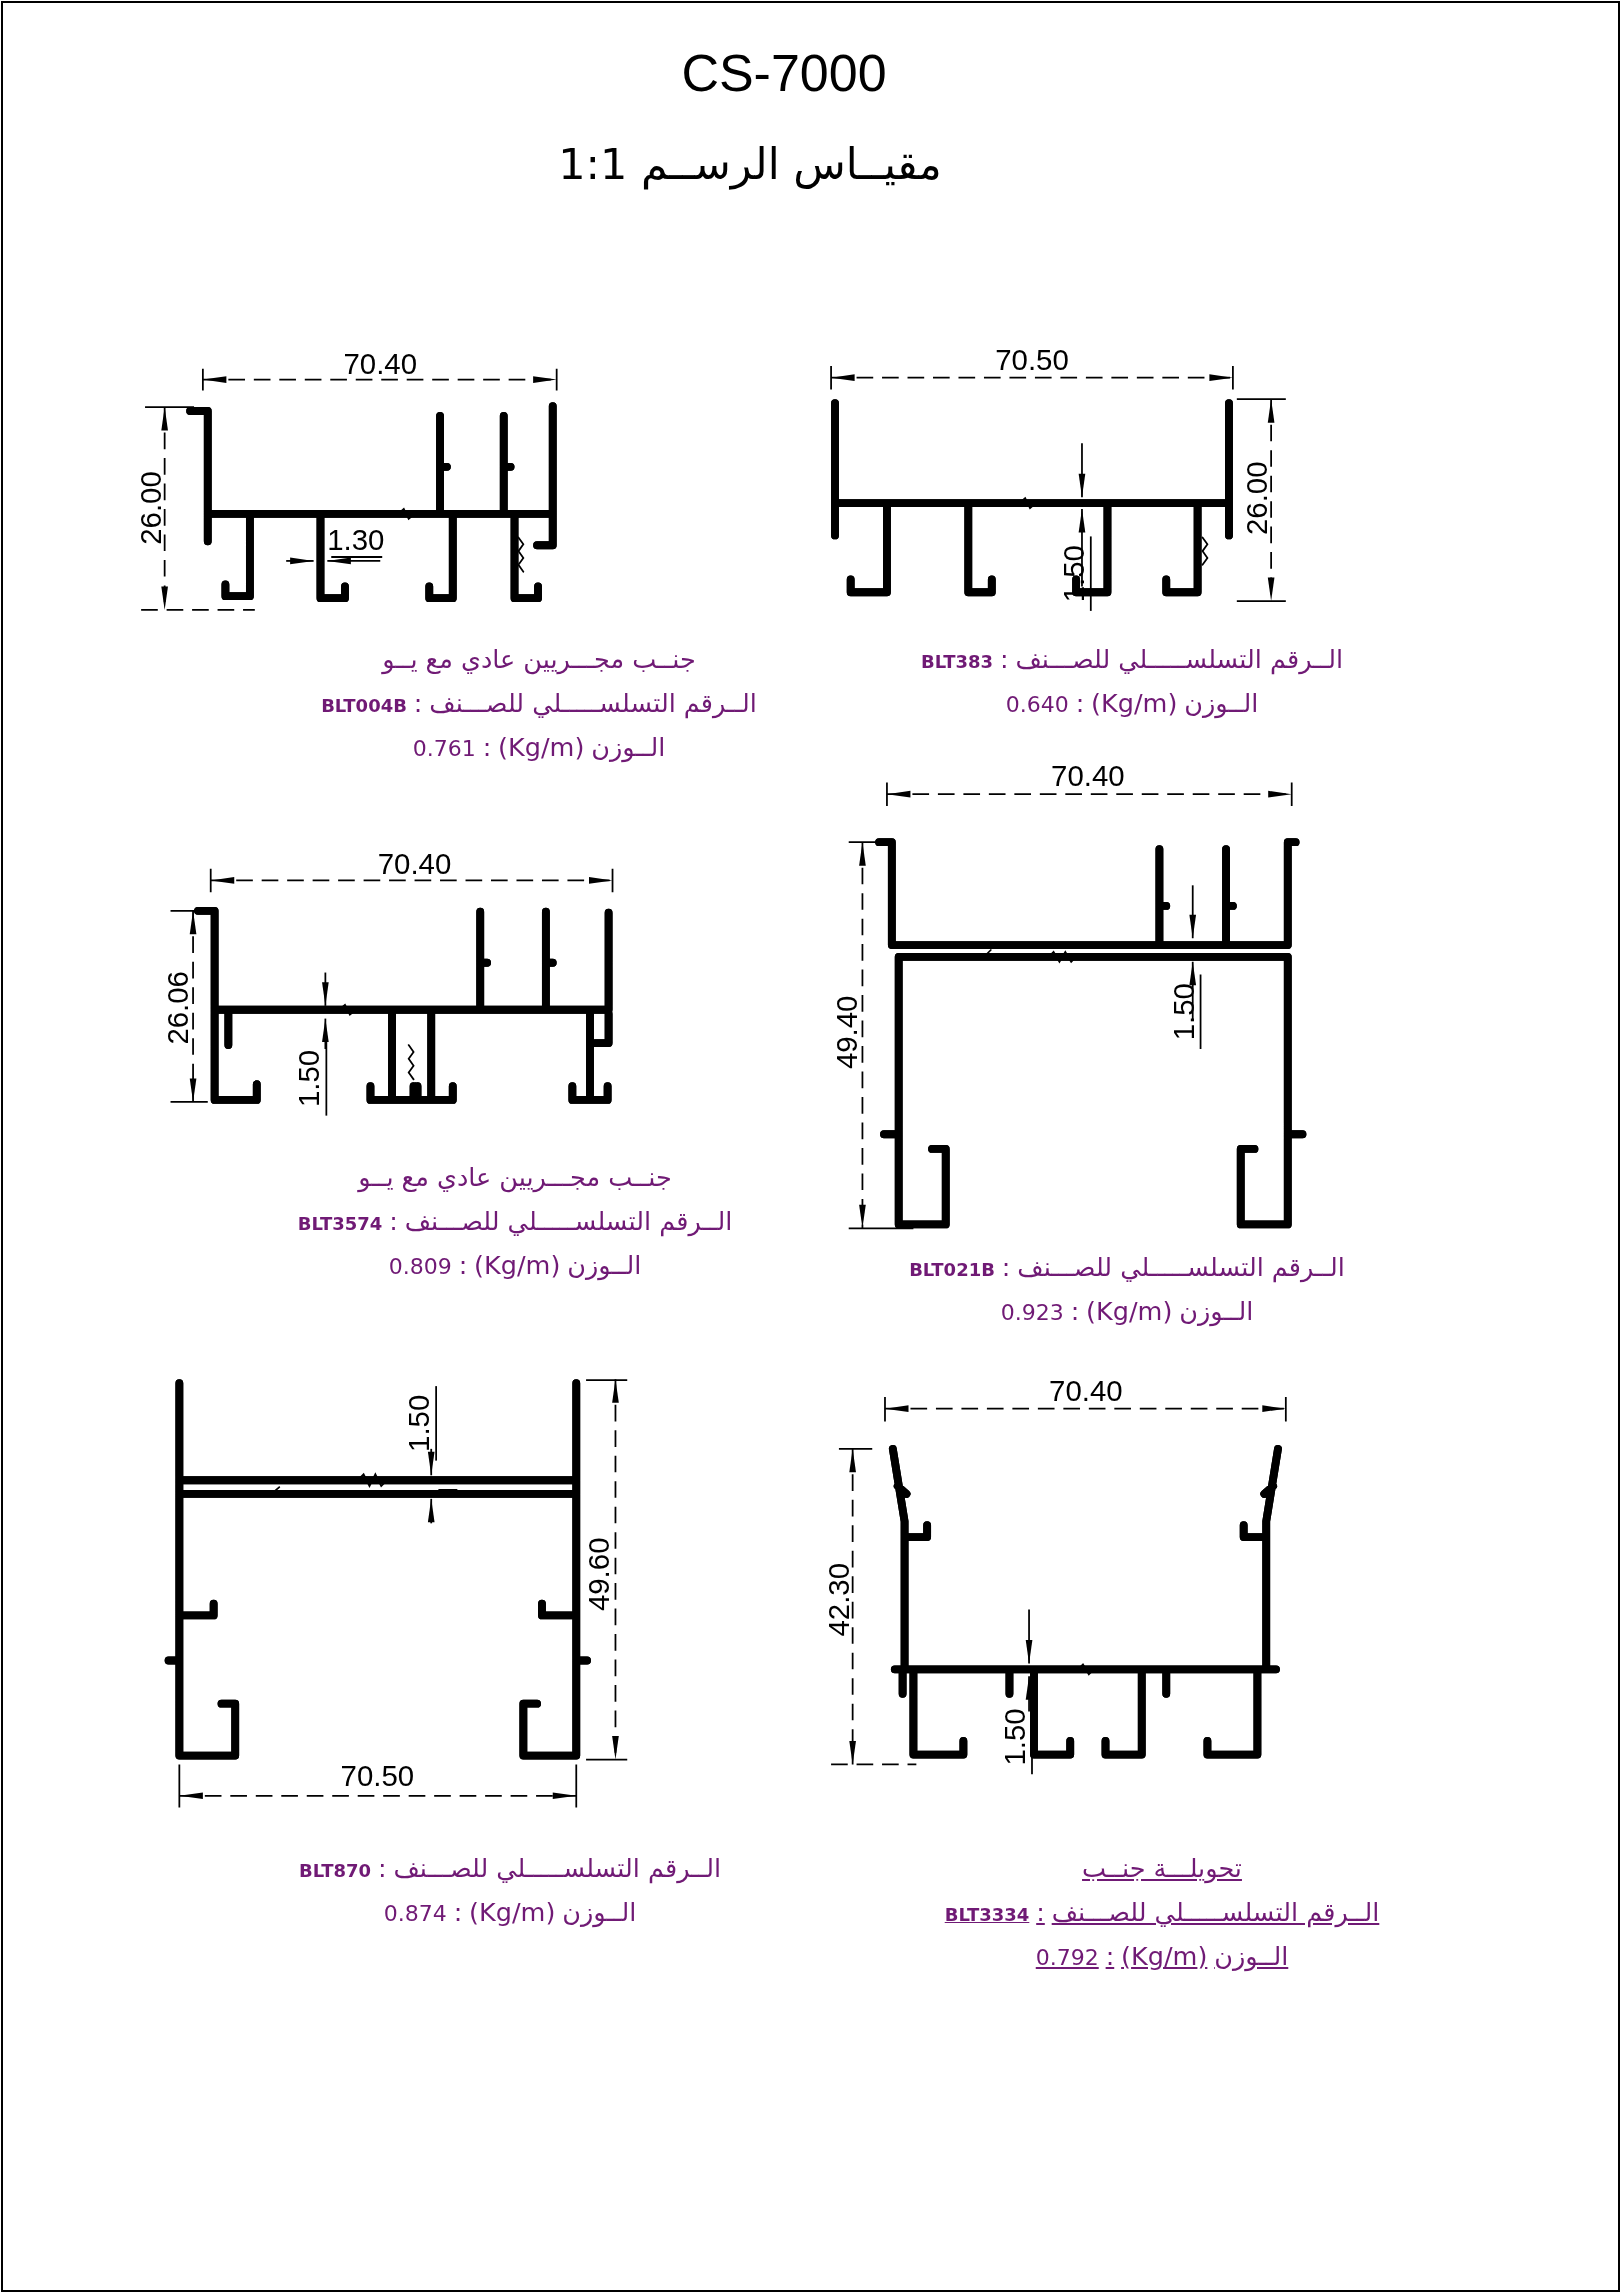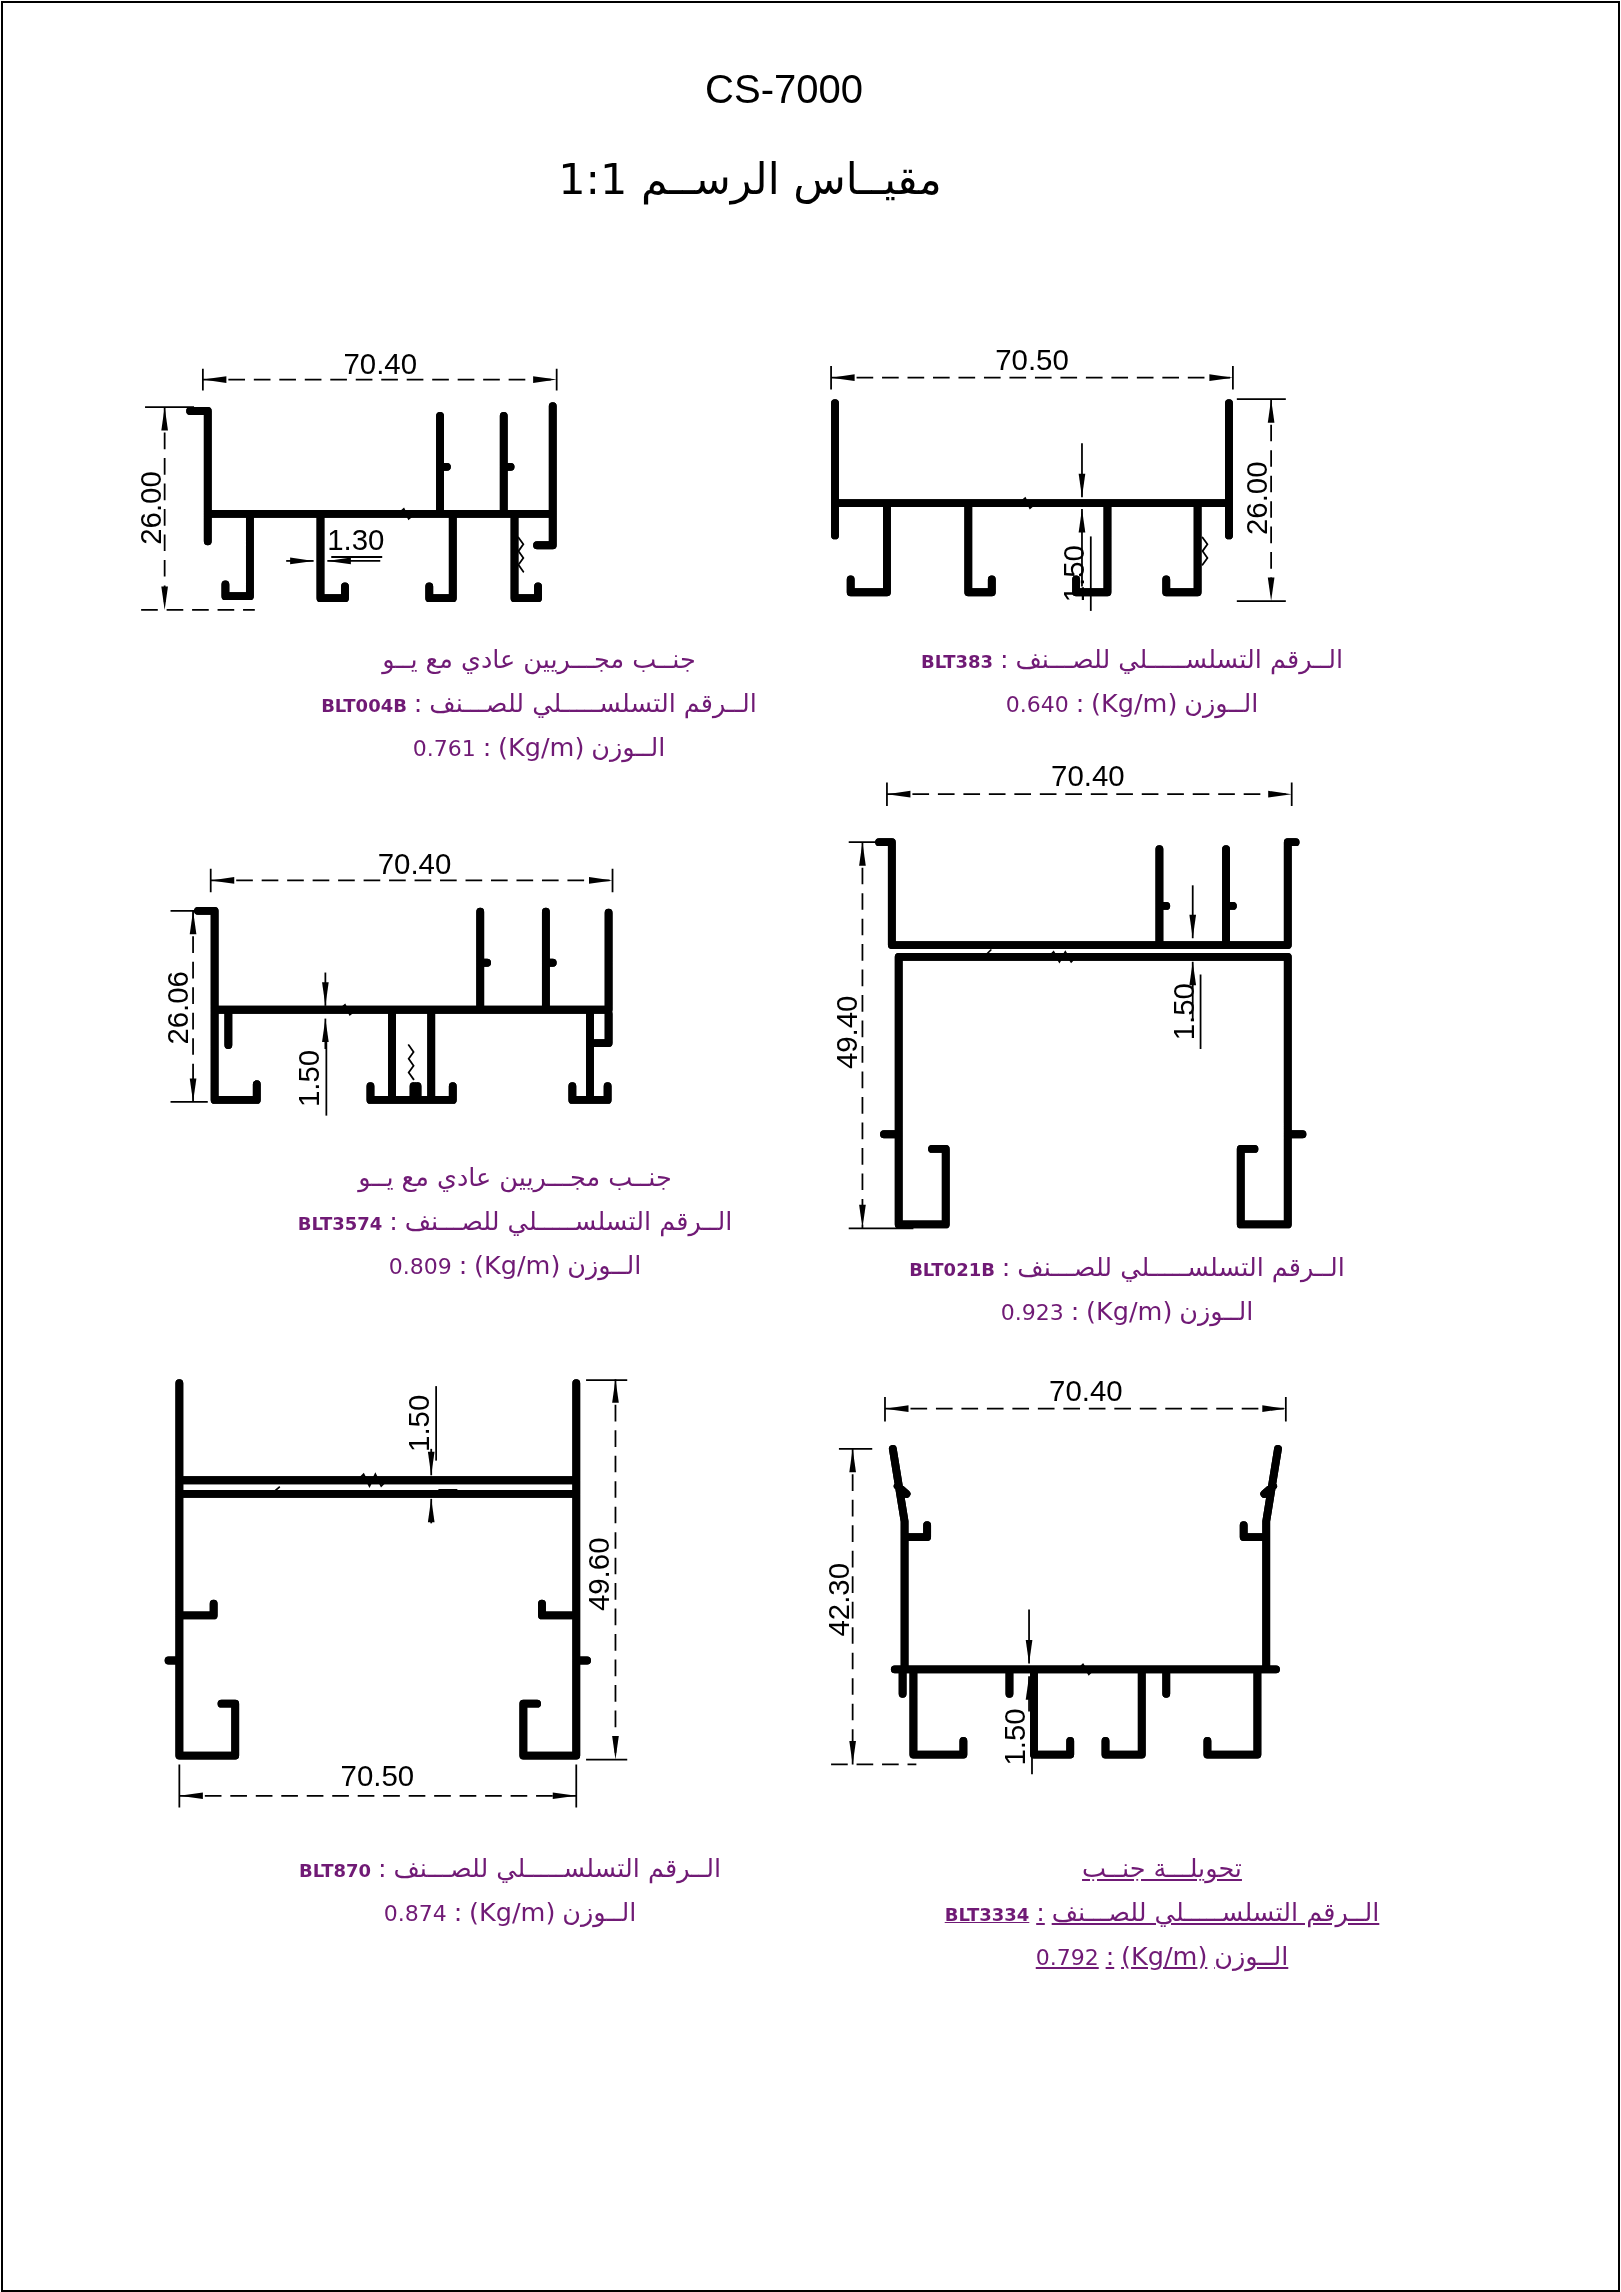--- a/index.html
+++ b/index.html
@@ -1,20 +1,20 @@
 <!DOCTYPE html>
 <html><head>
 <meta charset="utf-8">
 <style>
   html,body{margin:0;padding:0;background:#e8e8e8;}
   .page{position:relative;width:1621px;height:2293px;background:#ffffff;margin:0 auto;overflow:hidden;}
   .page-frame{position:absolute;inset:1px;border:2.9px solid #000;pointer-events:none;}
   .title{position:absolute;top:43px;left:0;width:1568px;text-align:center;
-         font-family:"Liberation Sans",sans-serif;font-size:40px;color:#000;margin-top:24px;}
-  .subtitle{position:absolute;top:154px;left:0;width:1500px;text-align:center;direction:rtl;
+         font-family:"Liberation Sans",sans-serif;font-size:52px;color:#000;}
+  .subtitle{position:absolute;top:139px;left:0;width:1500px;text-align:center;direction:rtl;
          font-family:"DejaVu Sans",sans-serif;font-size:43px;color:#000;}
   svg.canvas{position:absolute;left:0;top:0;width:1621px;height:2293px;}
   .pb{fill:none;stroke:#000;stroke-width:8;stroke-linecap:round;stroke-linejoin:round;}
   .pw{fill:none;stroke:#fff;stroke-width:4.6;stroke-linecap:round;stroke-linejoin:round;}
   .dl{fill:none;stroke:#000;stroke-width:1.8;stroke-linecap:round;}
   .dim{fill:none;stroke:#000;stroke-width:1.8;}
   .dash{stroke-dasharray:17 9;}
   .dt{font-family:"Liberation Sans",sans-serif;font-size:30px;fill:#000;}
   .caption{position:absolute;width:608px;text-align:center;direction:rtl;color:#701a75;
            font-family:"DejaVu Sans",sans-serif;font-size:25.5px;}

